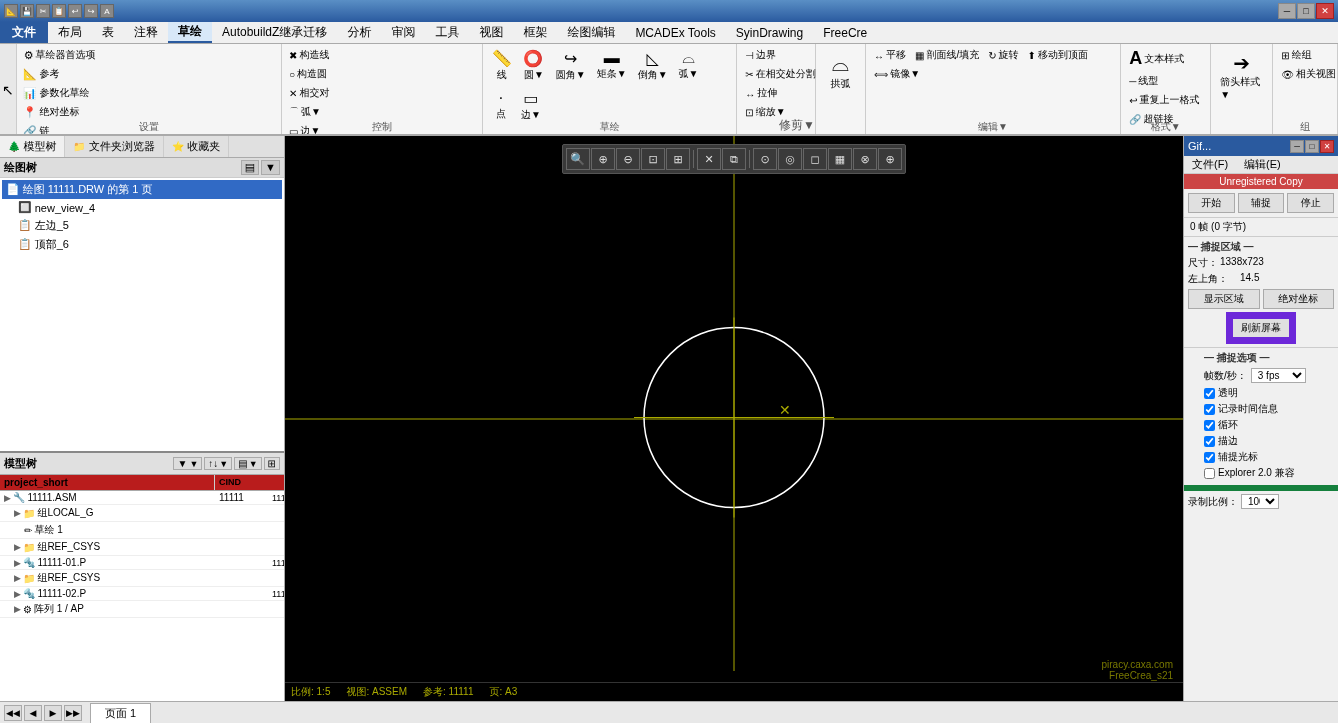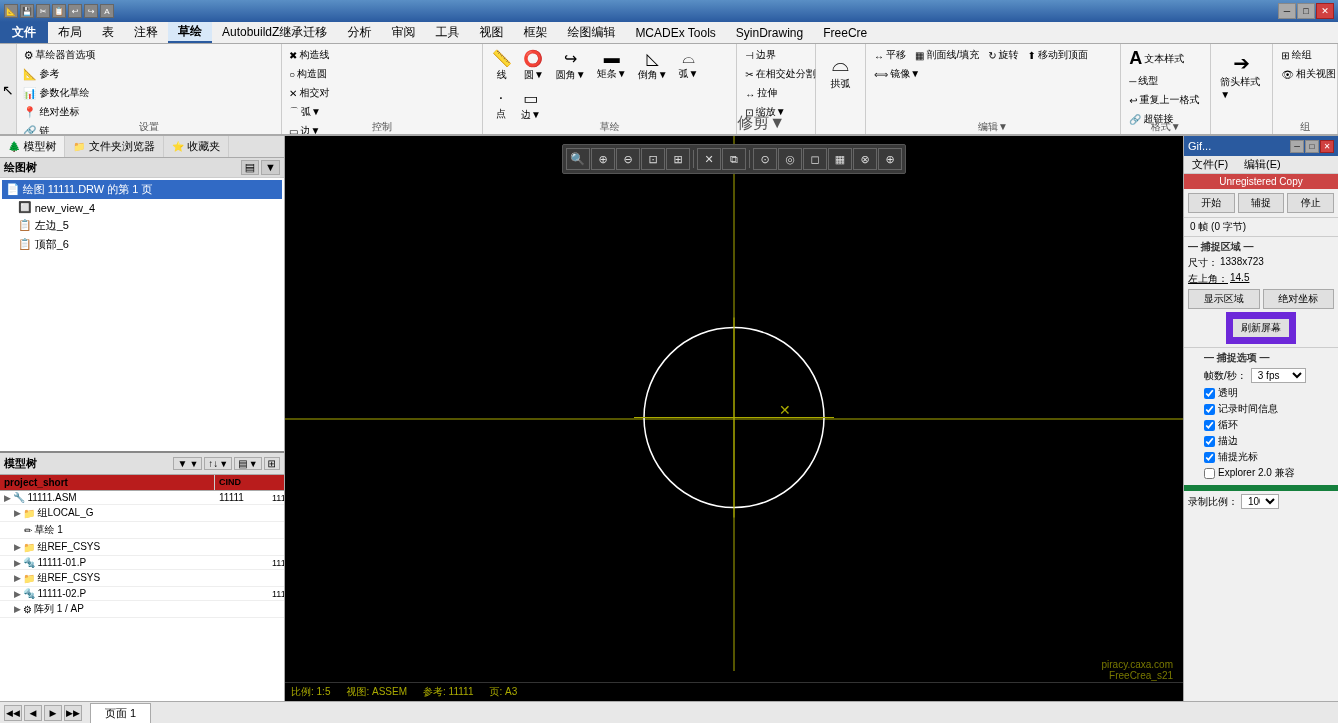--- a/index.html
+++ b/index.html
@@ -156,21 +156,21 @@
           </div>
           <div style="display:flex;align-items:center;gap:2px;padding:1px 3px;cursor:pointer;font-size:10px;border:1px solid transparent;white-space:nowrap;">
             <span>↔</span>
               <span>拉伸</span>
           </div>
           <div style="display:flex;align-items:center;gap:2px;padding:1px 3px;cursor:pointer;font-size:10px;border:1px solid transparent;white-space:nowrap;">
             <span>⊡</span>
               <span>缩放▼</span>
           </div>
         </div>
-        <div style="font-size:16px;color:#555;text-align:left;position:absolute;bottom:2px;left:0;right:16px;">修剪▼</div>
+        <div style="font-size:12px;color:#555;text-align:right;position:absolute;bottom:2px;left:0;right:0;">修剪▼</div>
       </div>
 
       <div style="display:flex;flex-direction:column;border-right:1px solid #ccc;padding:2px 4px;min-width:50px;position:relative;">
         <div style="display:flex;flex-direction:column;align-items:center;padding:4px;cursor:pointer;font-size:10px;border:1px solid transparent;">
           <span style="font-size:22px;">⌓</span>
           <span>拱弧</span>
         </div>
         <div style="font-size:10px;color:#555;text-align:center;position:absolute;bottom:2px;left:0;right:0;"></div>
       </div>
 
@@ -458,21 +458,21 @@
       </div>
 
       <div style="padding:2px 6px;font-size:10px;border-bottom:1px solid #ccc;">0 帧 (0 字节)</div>
 
       <div style="padding:3px 4px;border-bottom:1px solid #ccc;">
         <div style="font-size:10px;color:#333;font-weight:bold;margin-bottom:2px;">— 捕捉区域 —</div>
         <div style="display:flex;gap:2px;font-size:10px;margin-bottom:2px;">
           <span>尺寸：</span>
           <span>1338x723</span>
         </div>
-        <div style="display:flex;gap:2px;font-size:10px;margin-bottom:3px;text-decoration:underline;">
+        <div style="display:flex;gap:12px;font-size:10px;margin-bottom:3px;">
           <span>左上角：</span>
           <span>14.5</span>
         </div>
         <div style="display:flex;gap:3px;">
           <div style="background:#e0e0e0;border:1px solid #aaa;padding:2px 4px;font-size:10px;cursor:pointer;flex:1;text-align:center;">显示区域</div>
           <div style="background:#e0e0e0;border:1px solid #aaa;padding:2px 4px;font-size:10px;cursor:pointer;flex:1;text-align:center;">绝对坐标</div>
         </div>
         <div style="margin-top:3px;text-align:center;">
           <div style="background:#e0e0e0;border:7px solid #6d28d9;padding:2px 8px;font-size:10px;cursor:pointer;display:inline-block;">刷新屏幕</div>
         </div>

